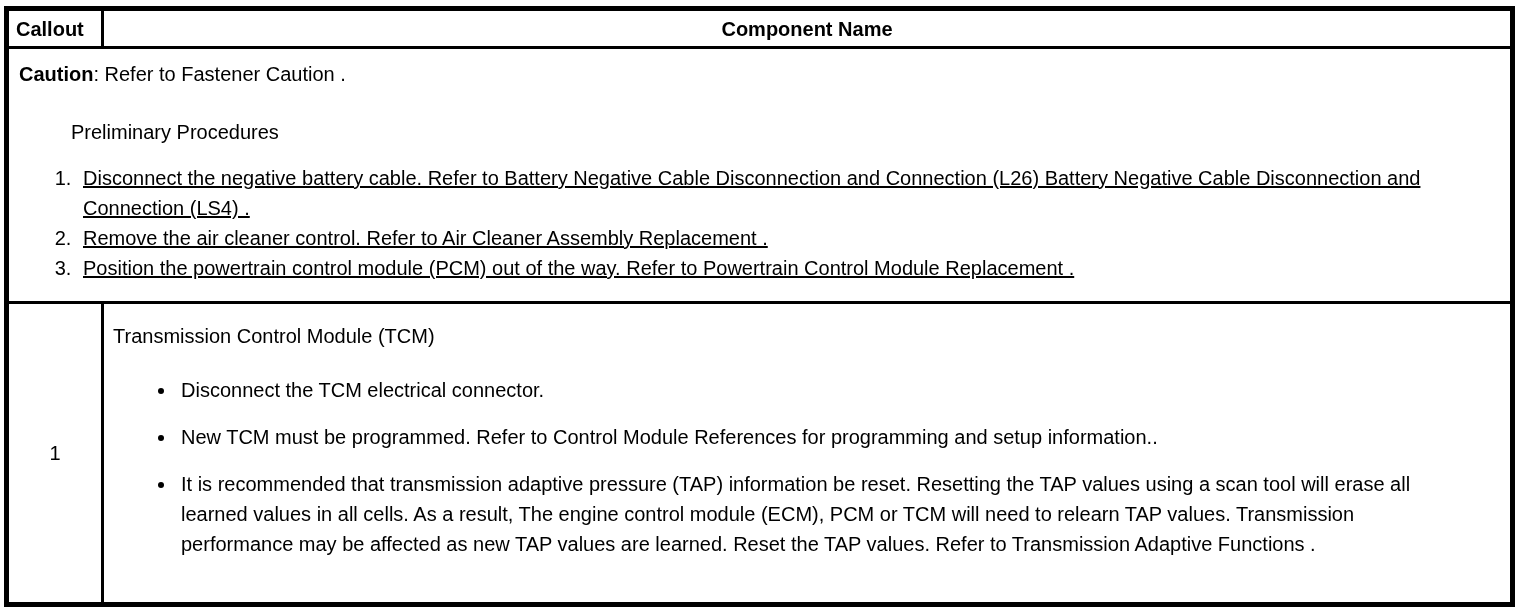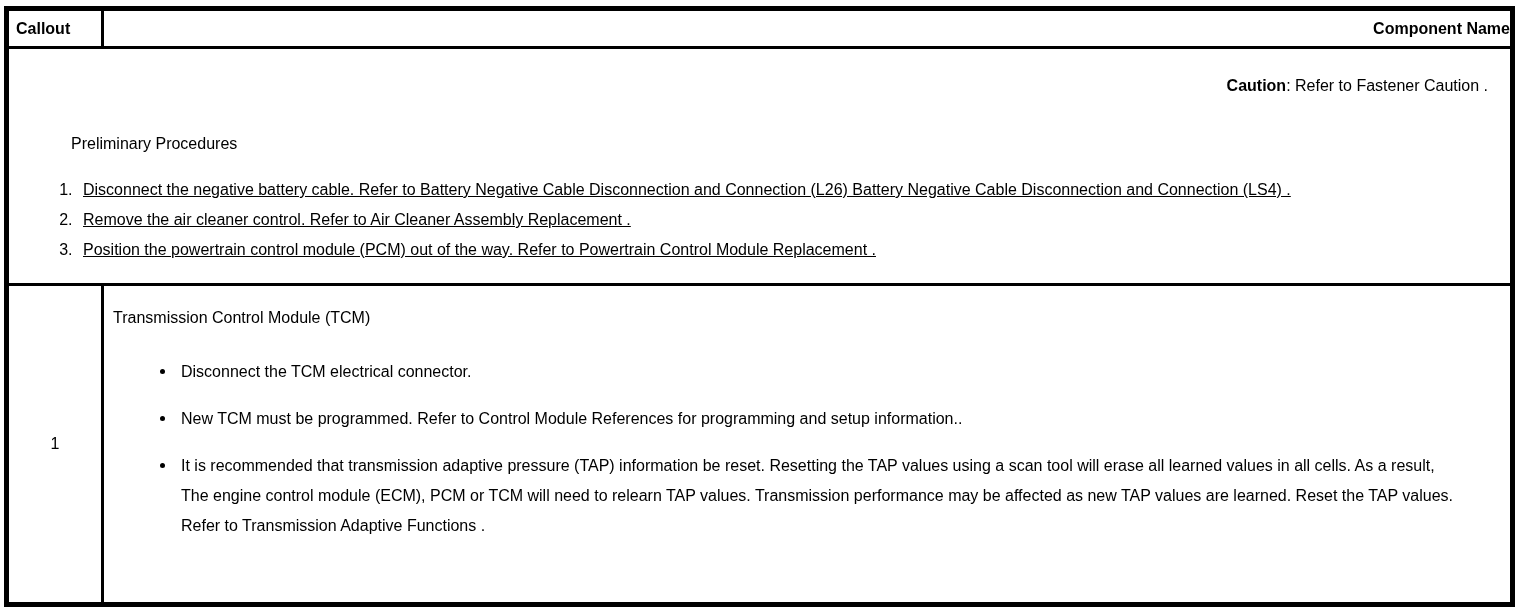--- a/index.html
+++ b/index.html
@@ -4,21 +4,21 @@
 <style>
   * { box-sizing: border-box; }
   html, body { margin: 0; padding: 0; background: #ffffff; }
   .page {
     position: relative;
     width: 1520px;
     height: 612px;
     background: #ffffff;
     color: #000000;
     font-family: "Liberation Sans", sans-serif;
-    font-size: 16px;
+    font-size: 20px;
     line-height: 30px;
   }
   .doc-table {
     position: absolute;
     left: 4px;
     top: 6px;
     width: 1511px;
     height: 601px;
     border: 5px solid #000000;
     background: #ffffff;
@@ -37,30 +37,30 @@
     flex: 0 0 auto;
     border-right: 3px solid #000000;
     display: flex;
     align-items: center;
   }
   .header-row .callout-col { padding-left: 7px; font-weight: bold; }
   .name-col {
     flex: 1 1 auto;
     display: flex;
     align-items: center;
-    justify-content: flex-end;
+    justify-content: center;
     font-weight: bold;
   }
   
   .caution-section {
     flex: 0 0 auto;
     border-bottom: 3px solid #000000;
     padding: 10px 10px 18px 10px;
   }
-  .caution-line { margin: 12px; text-align: right; }
+  .caution-line { margin: 0; }
   .caution-label { font-weight: bold; }
   .prelim-title { margin: 28px 0 0 52px; font-weight: normal; }
   ol.steps {
     margin: 16px 0 0 0;
     padding: 0 70px 0 58px;
   }
   ol.steps li { padding-left: 6px; margin: 0; text-decoration: underline; }
   
   .body-row {
     flex: 1 1 auto;

